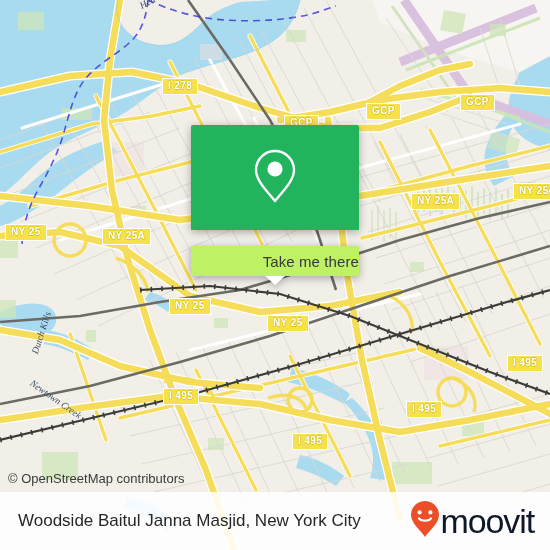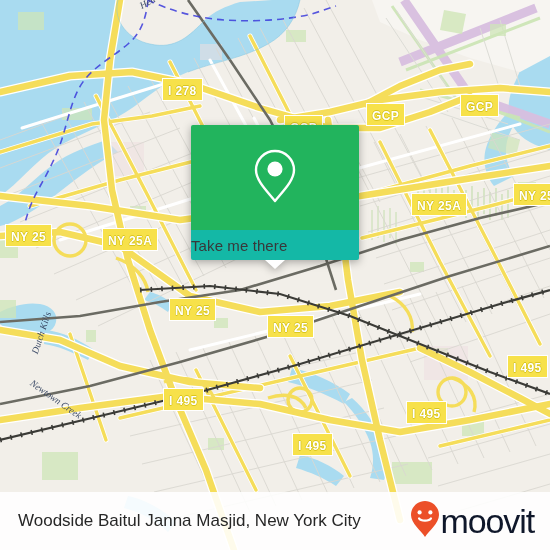--- a/index.html
+++ b/index.html
@@ -14,24 +14,24 @@
   .map{position:absolute;left:0;top:0;width:550px;height:550px;overflow:hidden;background:#f2efe9;}
   .map svg{position:absolute;left:0;top:0;display:block;}
 
   
   .shield{
     position:absolute;
     background:#f7e14a;
     border:1.6px solid #ffffff;
     border-radius:0;
     color:#ffffff;
-    font-size:12px;
+    font-size:10px;
     font-weight:bold;
     letter-spacing:.4px;
-    padding:6px 5px 2px 5px;
+    padding:0 5px 2px 5px;
     line-height:13px;
     white-space:nowrap;
     text-shadow:
       -0.7px 0 0 #d9c61f, 0.7px 0 0 #d9c61f,
       0 -0.7px 0 #d9c61f, 0 0.7px 0 #d9c61f;
     box-sizing:border-box;
   }
 
   
   .waterlbl{
@@ -47,23 +47,24 @@
   .card{
     position:absolute;left:191px;top:125px;width:168px;
     filter:drop-shadow(0 2px 4px rgba(0,0,0,.32));
   }
   .card-head{
     background:#22b45d;height:105px;width:100%;
     display:flex;align-items:center;justify-content:center;
     border-radius:2px 2px 0 0;
   }
   .card-foot{
-    background:#14b8a6;height:30px;width:100%;
-    display:flex;align-items:center;justify-content:flex-start;
+    background:#bef264;height:30px;width:100%;
+    display:flex;align-items:center;justify-content:flex-end;
     border-radius:0 0 2px 2px;
+    margin-top:16px;
   }
   .card-foot span{
     color:#38383a;font-size:15px;letter-spacing:.1px;
   }
   .card-tail{
     position:absolute;left:50%;top:100%;margin-left:-10px;
     width:0;height:0;
     border-left:10px solid transparent;
     border-right:10px solid transparent;
     border-top:9px solid #ffffff;
@@ -424,20 +425,21 @@
           <circle cx="23" cy="22" r="7.6" fill="#ffffff"></circle>
         </svg>
       </span>
     </div>
     <div class="card-foot">
       <span>Take me there</span>
     </div>
     <div class="card-tail"></div>
   </div>
 
+  <div class="attrib">© OpenStreetMap contributors</div>
 
   <div class="footer">
     <div class="footer-title">Woodside Baitul Janna Masjid, New York City</div>
     <div class="brand">
       <span>
         <svg width="30" height="38" viewBox="0 0 30 38">
           <path d="M15 1 C7.3 1 1 7.3 1 15 C1 23.5 11 30.5 15 37 C19 30.5 29 23.5 29 15 C29 7.3 22.7 1 15 1 Z" fill="#ec4f28"></path>
           <circle cx="9.6" cy="12.4" r="2.1" fill="#ffffff"></circle>
           <circle cx="20.4" cy="12.4" r="2.1" fill="#ffffff"></circle>
           <path d="M9 18.4 C10.8 21.4 19.2 21.4 21 18.4" stroke="#ffffff" stroke-width="2.1" fill="none" stroke-linecap="round"></path>

